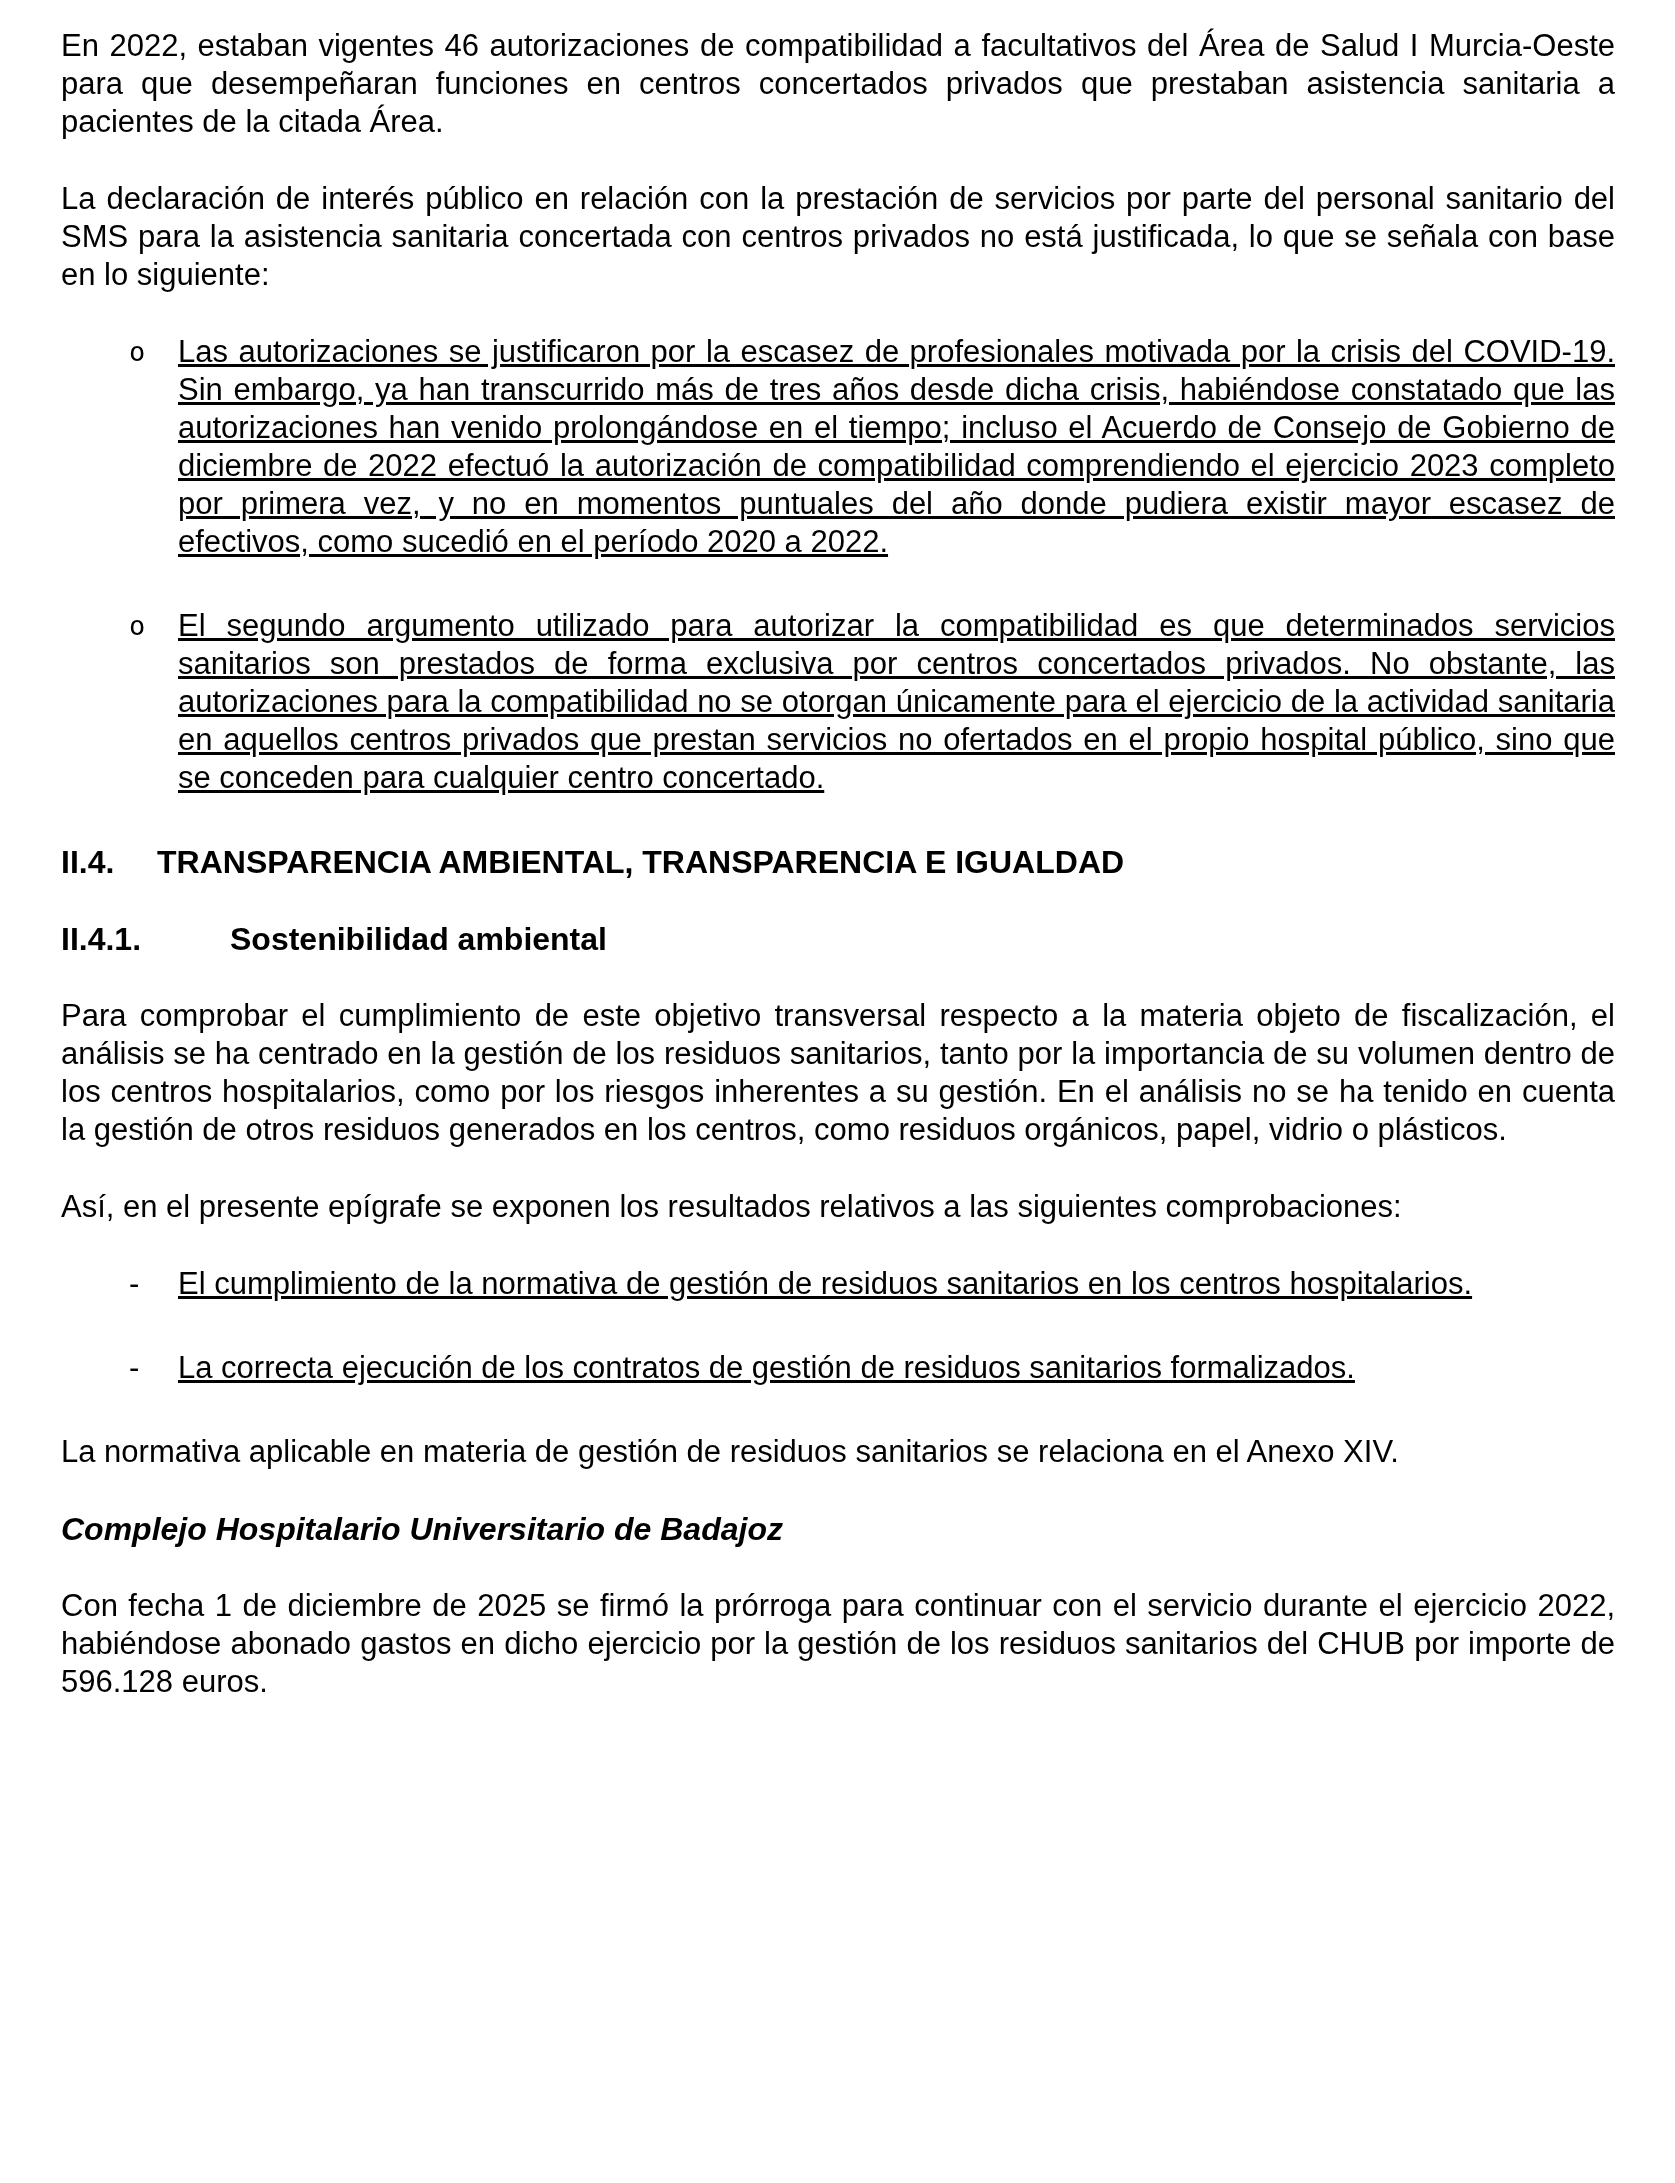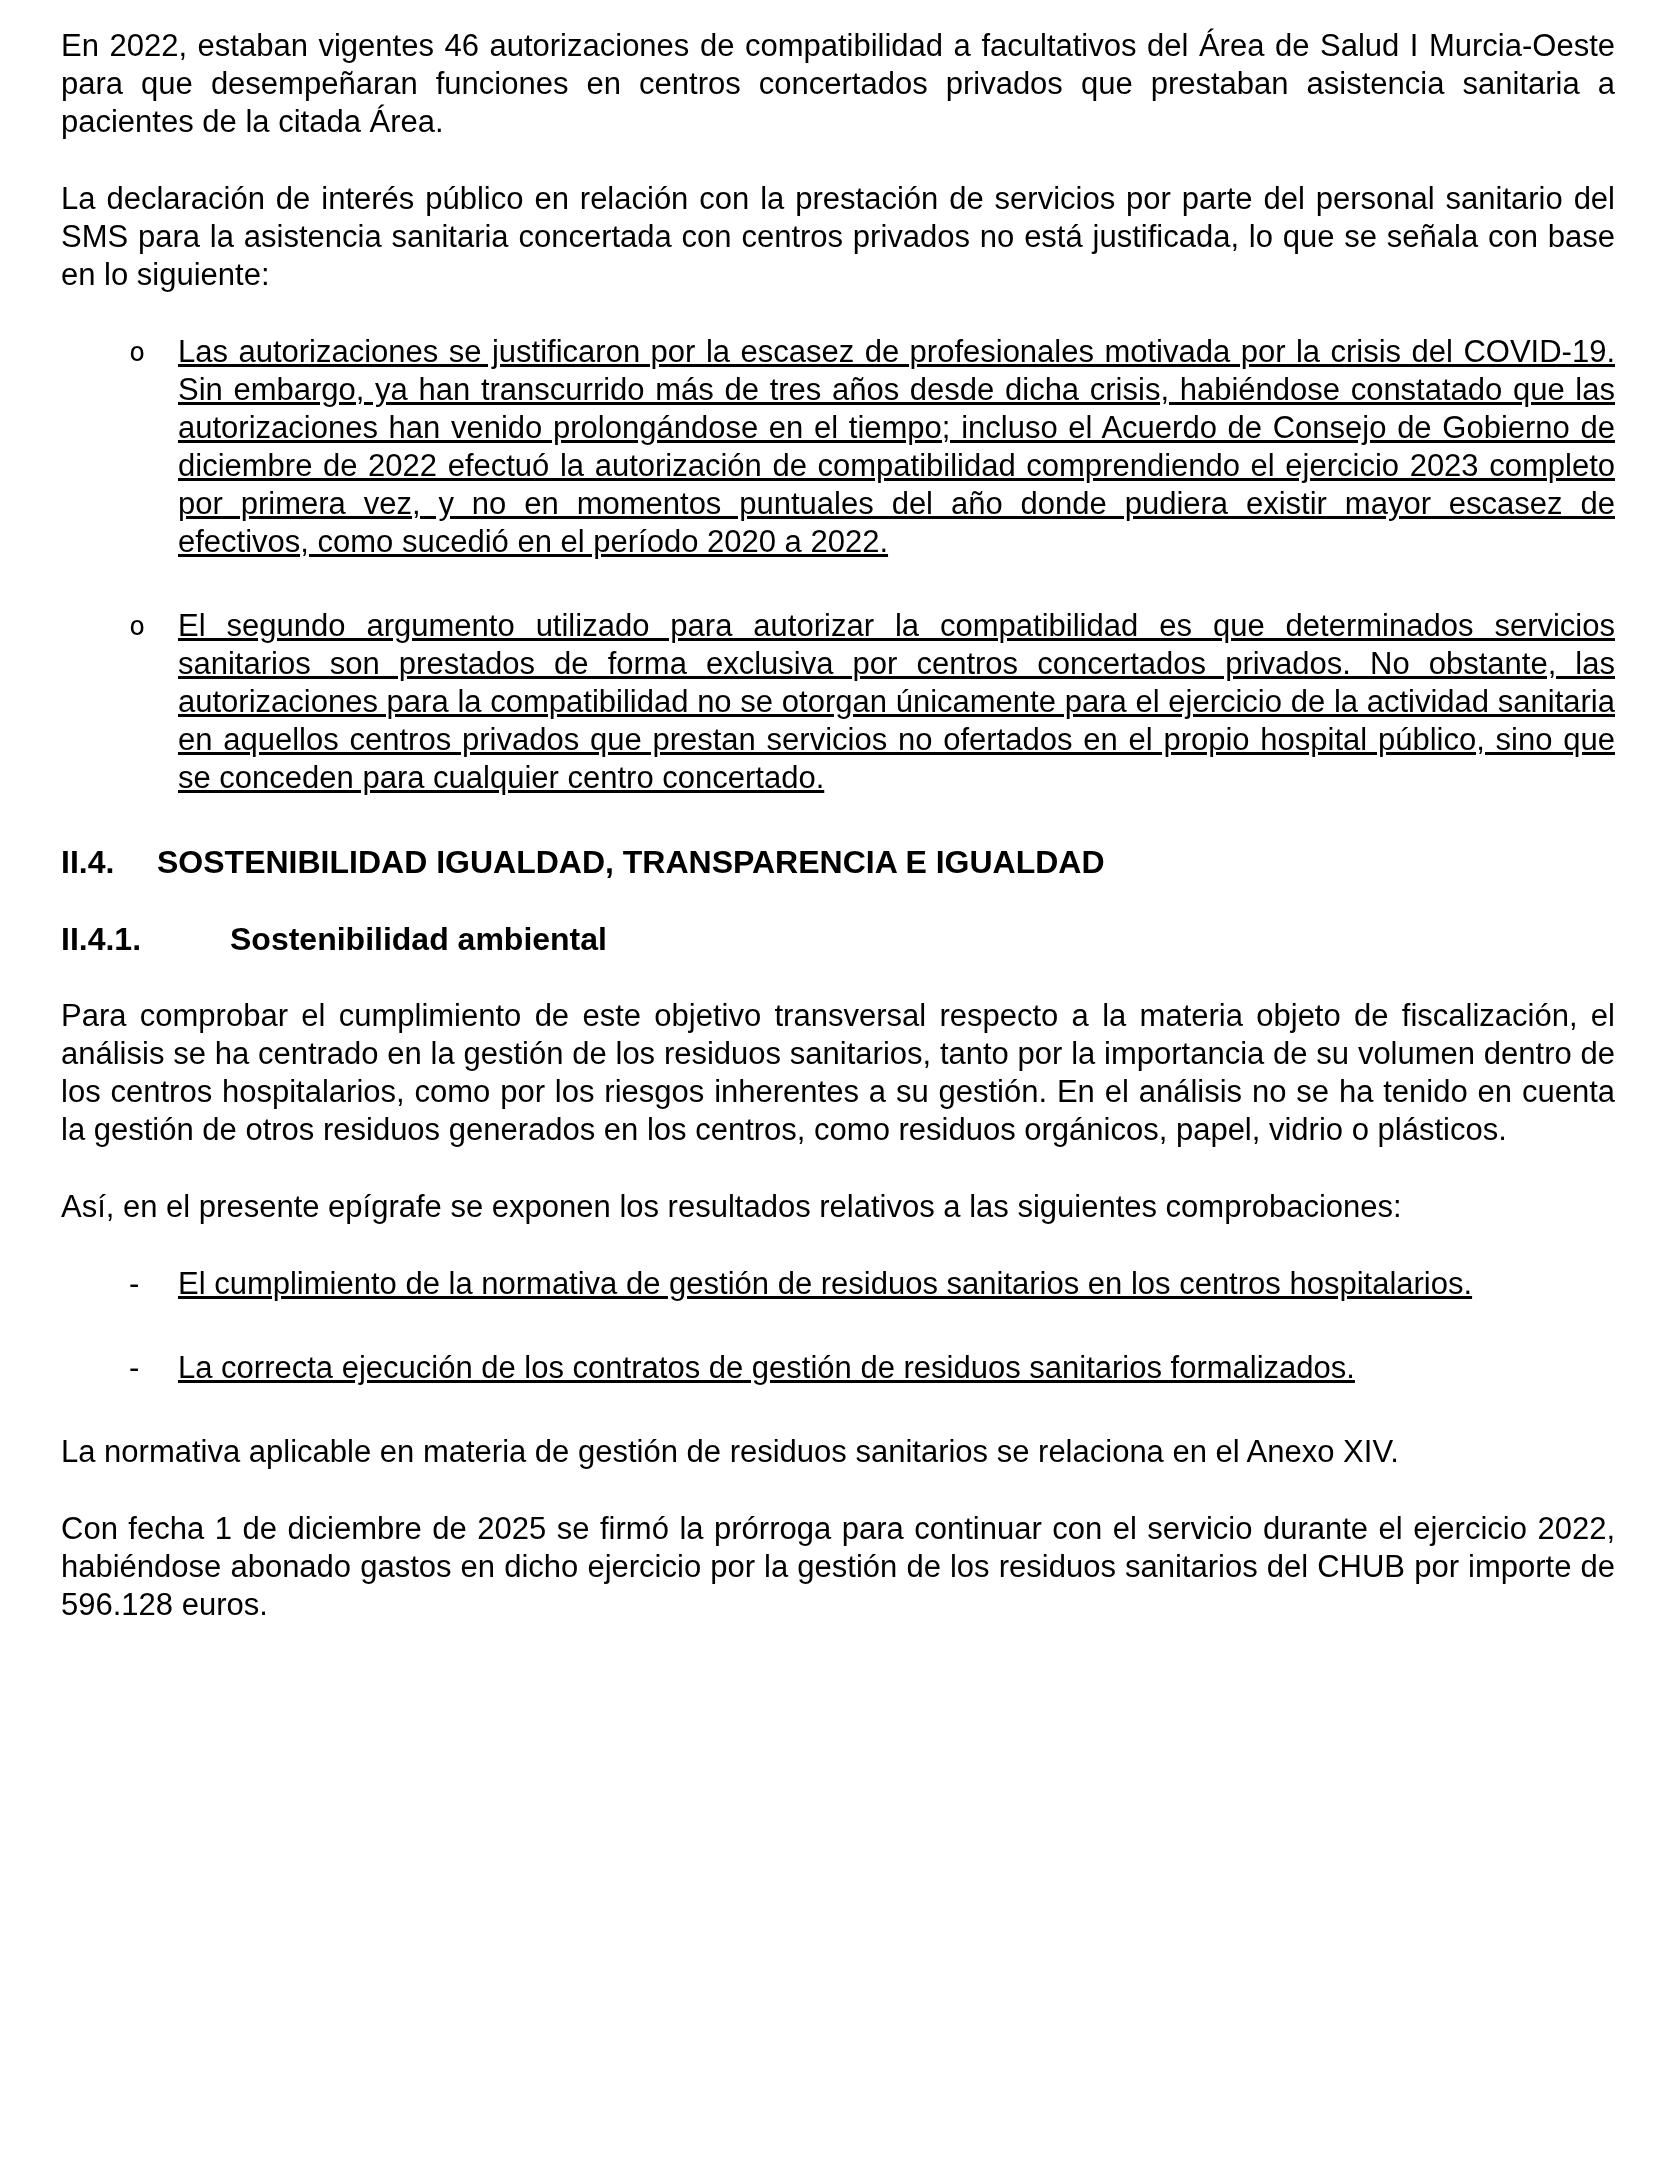--- a/index.html
+++ b/index.html
@@ -95,21 +95,21 @@
     <p class="bullet-text">Las autorizaciones se justificaron por la escasez de profesionales motivada por la crisis del COVID-19. Sin embargo, ya han transcurrido más de tres años desde dicha crisis, habiéndose constatado que las autorizaciones han venido prolongándose en el tiempo; incluso el Acuerdo de Consejo de Gobierno de diciembre de 2022 efectuó la autorización de compatibilidad comprendiendo el ejercicio 2023 completo por primera vez, y no en momentos puntuales del año donde pudiera existir mayor escasez de efectivos, como sucedió en el período 2020 a 2022.</p>
   </div>
 
   <div class="bullet">
     <span class="marker circle">o</span>
     <p class="bullet-text">El segundo argumento utilizado para autorizar la compatibilidad es que determinados servicios sanitarios son prestados de forma exclusiva por centros concertados privados. No obstante, las autorizaciones para la compatibilidad no se otorgan únicamente para el ejercicio de la actividad sanitaria en aquellos centros privados que prestan servicios no ofertados en el propio hospital público, sino que se conceden para cualquier centro concertado.</p>
   </div>
 
   <h2 class="heading-1">
     <span class="h-num">II.4.</span>
-    <span class="h-text">SOSTENIBILIDAD IGUALDAD, TRANSPARENCIA E IGUALDAD</span>
+    <span class="h-text">TRANSPARENCIA AMBIENTAL, TRANSPARENCIA E IGUALDAD</span>
   </h2>
 
   <h3 class="heading-2">
     <span class="h-num">II.4.1.</span>
     <span class="h-text">Sostenibilidad ambiental</span>
   </h3>
 
   <p class="para">Para comprobar el cumplimiento de este objetivo transversal respecto a la materia objeto de fiscalización, el análisis se ha centrado en la gestión de los residuos sanitarios, tanto por la importancia de su volumen dentro de los centros hospitalarios, como por los riesgos inherentes a su gestión. En el análisis no se ha tenido en cuenta la gestión de otros residuos generados en los centros, como residuos orgánicos, papel, vidrio o plásticos.</p>
 
   <p class="para">Así, en el presente epígrafe se exponen los resultados relativos a las siguientes comprobaciones:</p>
@@ -119,18 +119,19 @@
     <p class="bullet-text">El cumplimiento de la normativa de gestión de residuos sanitarios en los centros hospitalarios.</p>
   </div>
 
   <div class="bullet">
     <span class="marker dash">-</span>
     <p class="bullet-text">La correcta ejecución de los contratos de gestión de residuos sanitarios formalizados.</p>
   </div>
 
   <p class="para">La normativa aplicable en materia de gestión de residuos sanitarios se relaciona en el Anexo XIV.</p>
 
+  <h4 class="heading-italic">Complejo Hospitalario Universitario de Badajoz</h4>
 
 
   <p class="para">Con fecha 1 de diciembre de 2025 se firmó la prórroga para continuar con el servicio durante el ejercicio 2022, habiéndose abonado gastos en dicho ejercicio por la gestión de los residuos sanitarios del CHUB por importe de 596.128 euros.</p>
 
 </main>
 
 
 </body></html>

